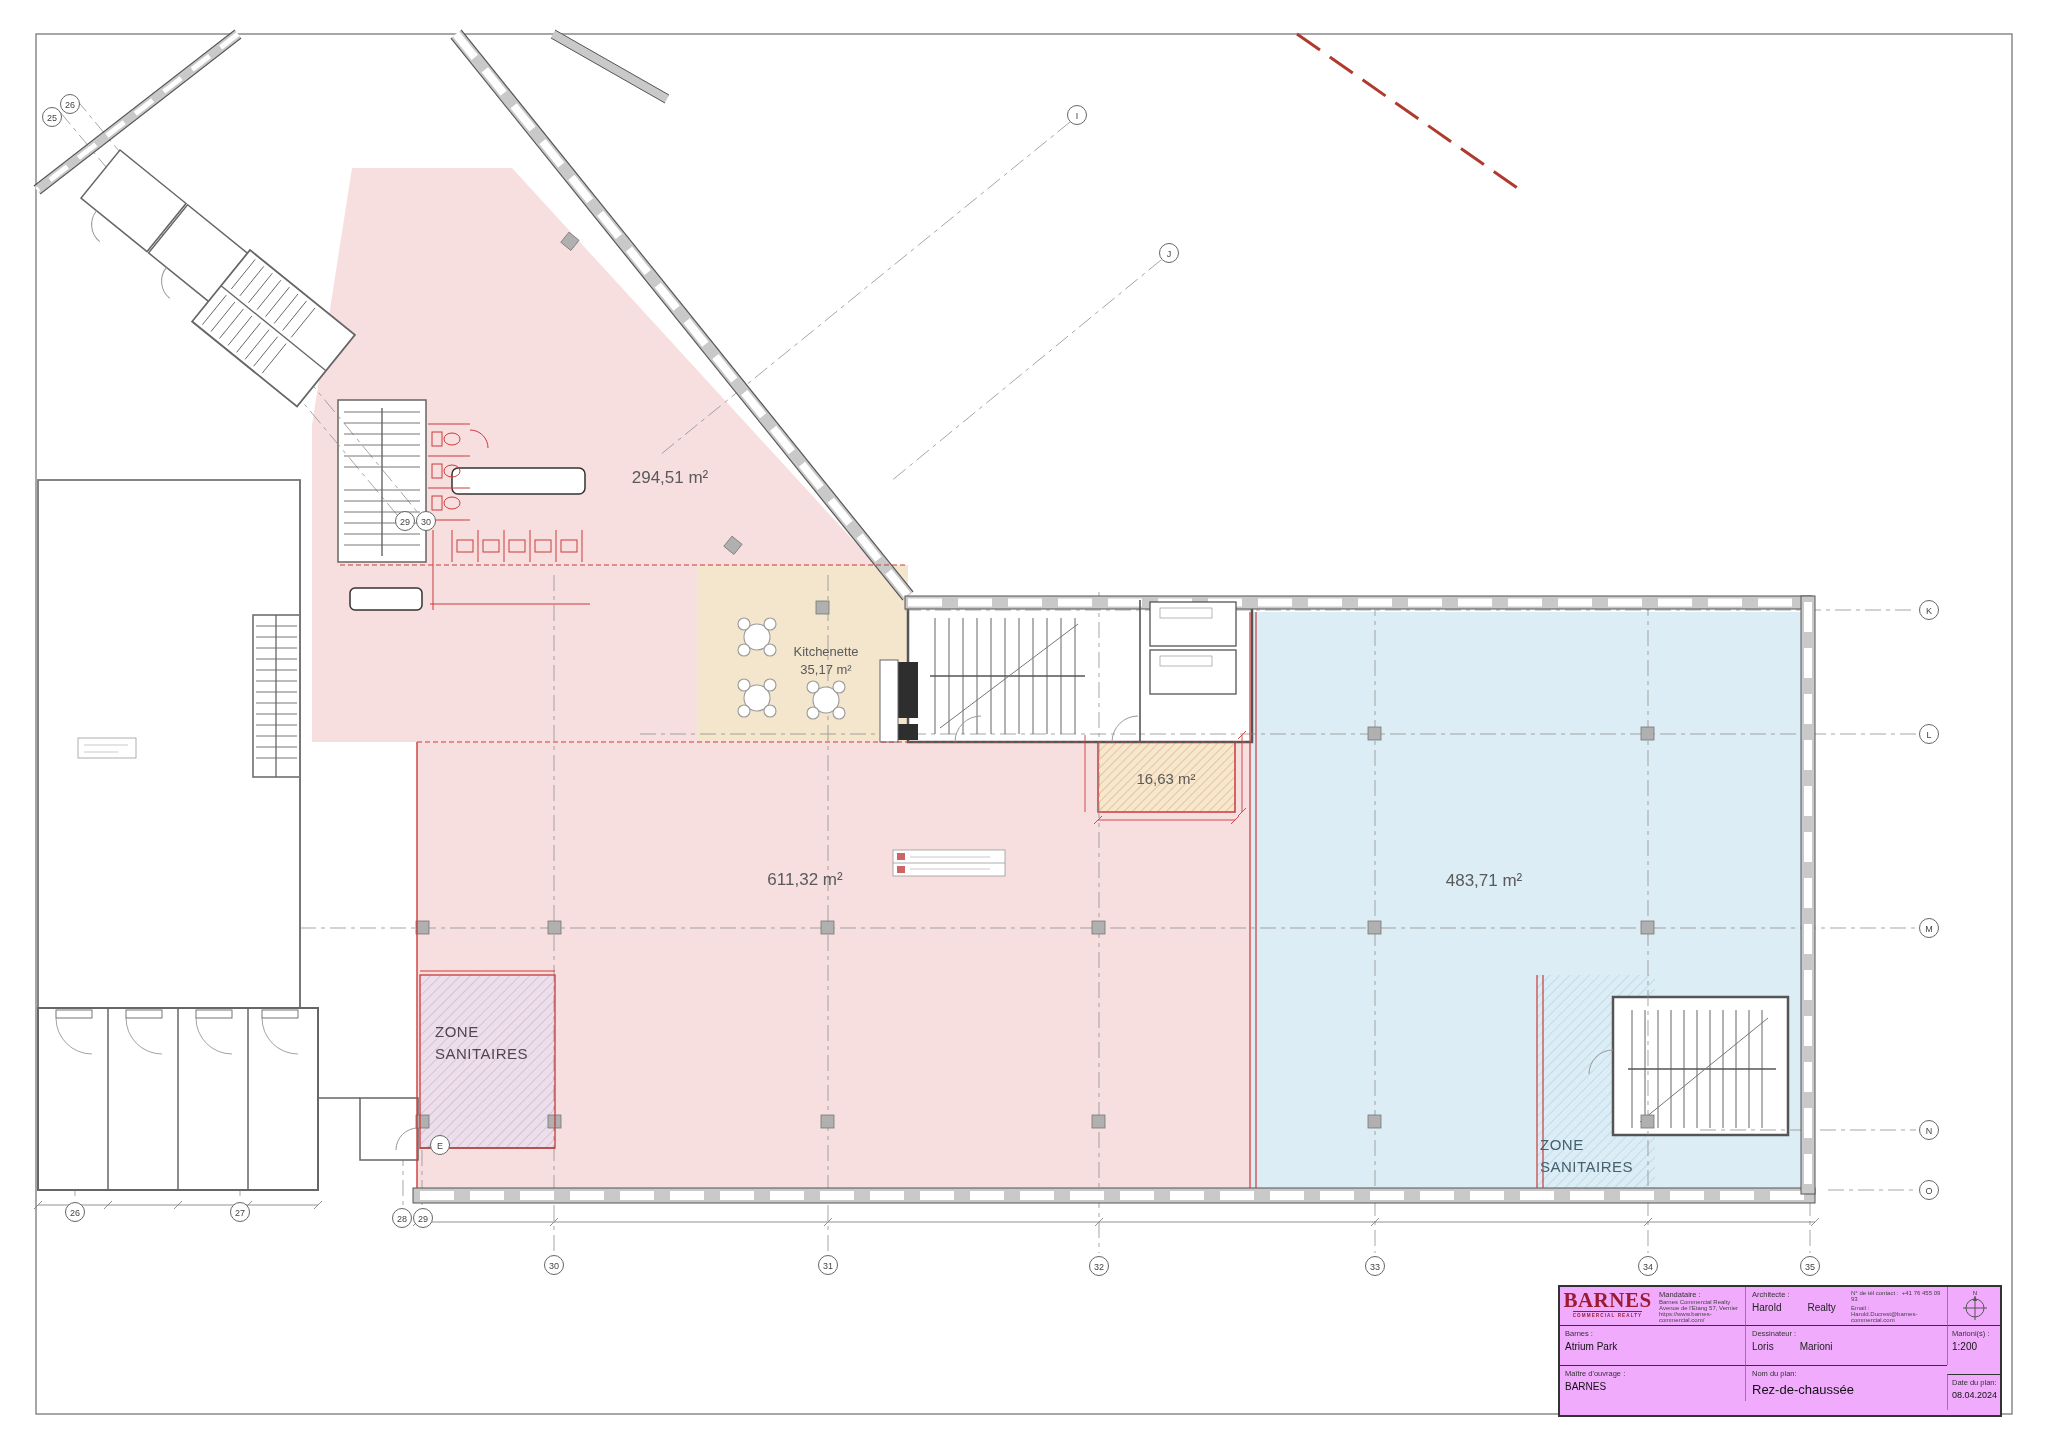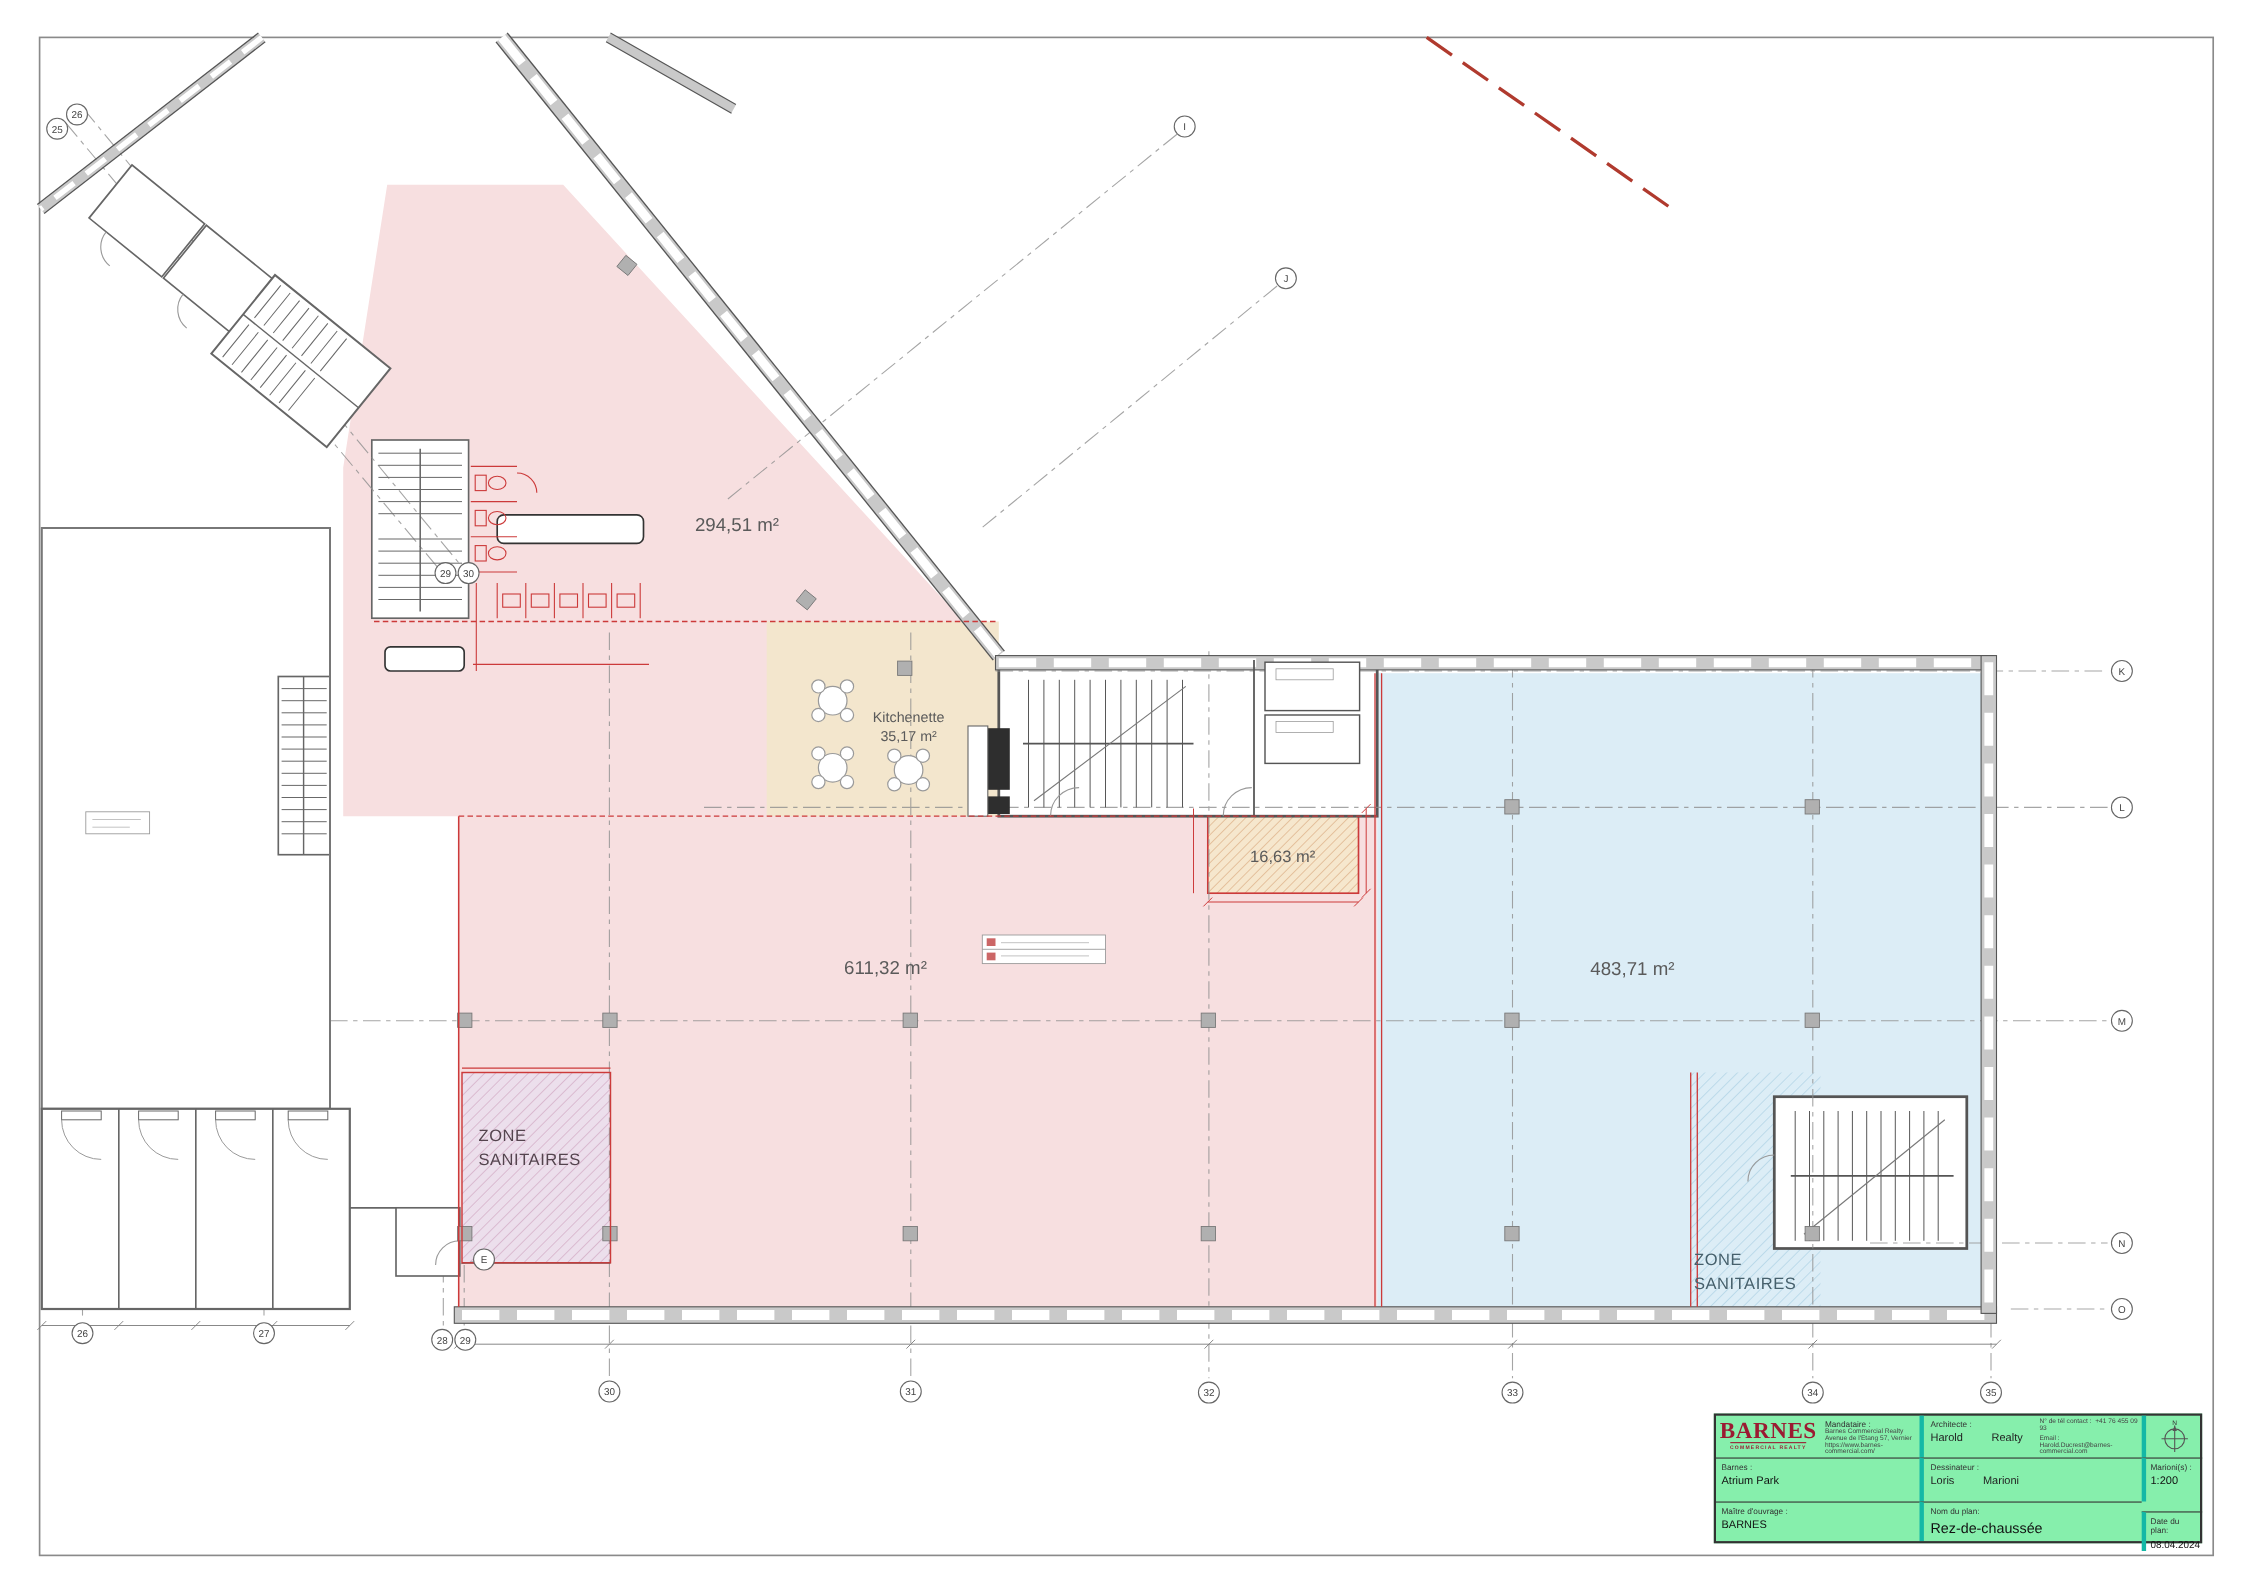--- a/index.html
+++ b/index.html
@@ -5,24 +5,24 @@
   html,body{margin:0;padding:0;background:#fff;}
   .sheet{position:relative;width:2048px;height:1449px;background:#ffffff;overflow:hidden;
          font-family:"Liberation Sans",sans-serif;}
   svg text{font-family:"Liberation Sans",sans-serif;}
   .arealabel{fill:#5a5a5a;font-size:17px;}
   .arealabel-sm{fill:#5a5a5a;font-size:13px;}
   .zonelabel{fill:#54444e;font-size:15px;letter-spacing:.5px;}
   .zonelabel-b{fill:#46606c;font-size:15px;letter-spacing:.5px;}
   .bubtxt{fill:#444;font-size:9px;text-anchor:middle;}
   
-  .tb{position:absolute;left:1558px;top:1285px;width:444px;height:118px;
-      border:2px solid #333;background:#86efac;box-sizing:border-box;font-size:8px;color:#222;}
+  .tb{position:absolute;left:1558px;top:1285px;width:444px;height:132px;
+      border:2px solid #333;background:#f0abfc;box-sizing:border-box;font-size:8px;color:#222;}
   .cell{position:absolute;box-sizing:border-box;}
-  .bl{border-left:4px solid #14b8a6;}
+  .bl{border-left:1px solid #14b8a6;}
   .bt{border-top:1px solid #333;}
   .lbl{font-size:7.5px;color:#333;display:block;}
   .lbl-xs{font-size:6px;color:#444;display:block;}
   .val{font-size:10px;color:#111;display:block;margin-top:3px;}
   .val-lg{font-size:13px;color:#111;display:block;margin-top:4px;}
   .names span{display:inline-block;font-size:10px;margin-top:3px;}
   .names span+span{margin-left:26px;}
   .logo-name{font-family:"Liberation Serif",serif;font-weight:bold;font-size:21px;
              color:#9b1b32;letter-spacing:.5px;line-height:20px;}
   .logo-sub{font-size:4.6px;color:#9b1b32;letter-spacing:1.1px;font-weight:bold;

